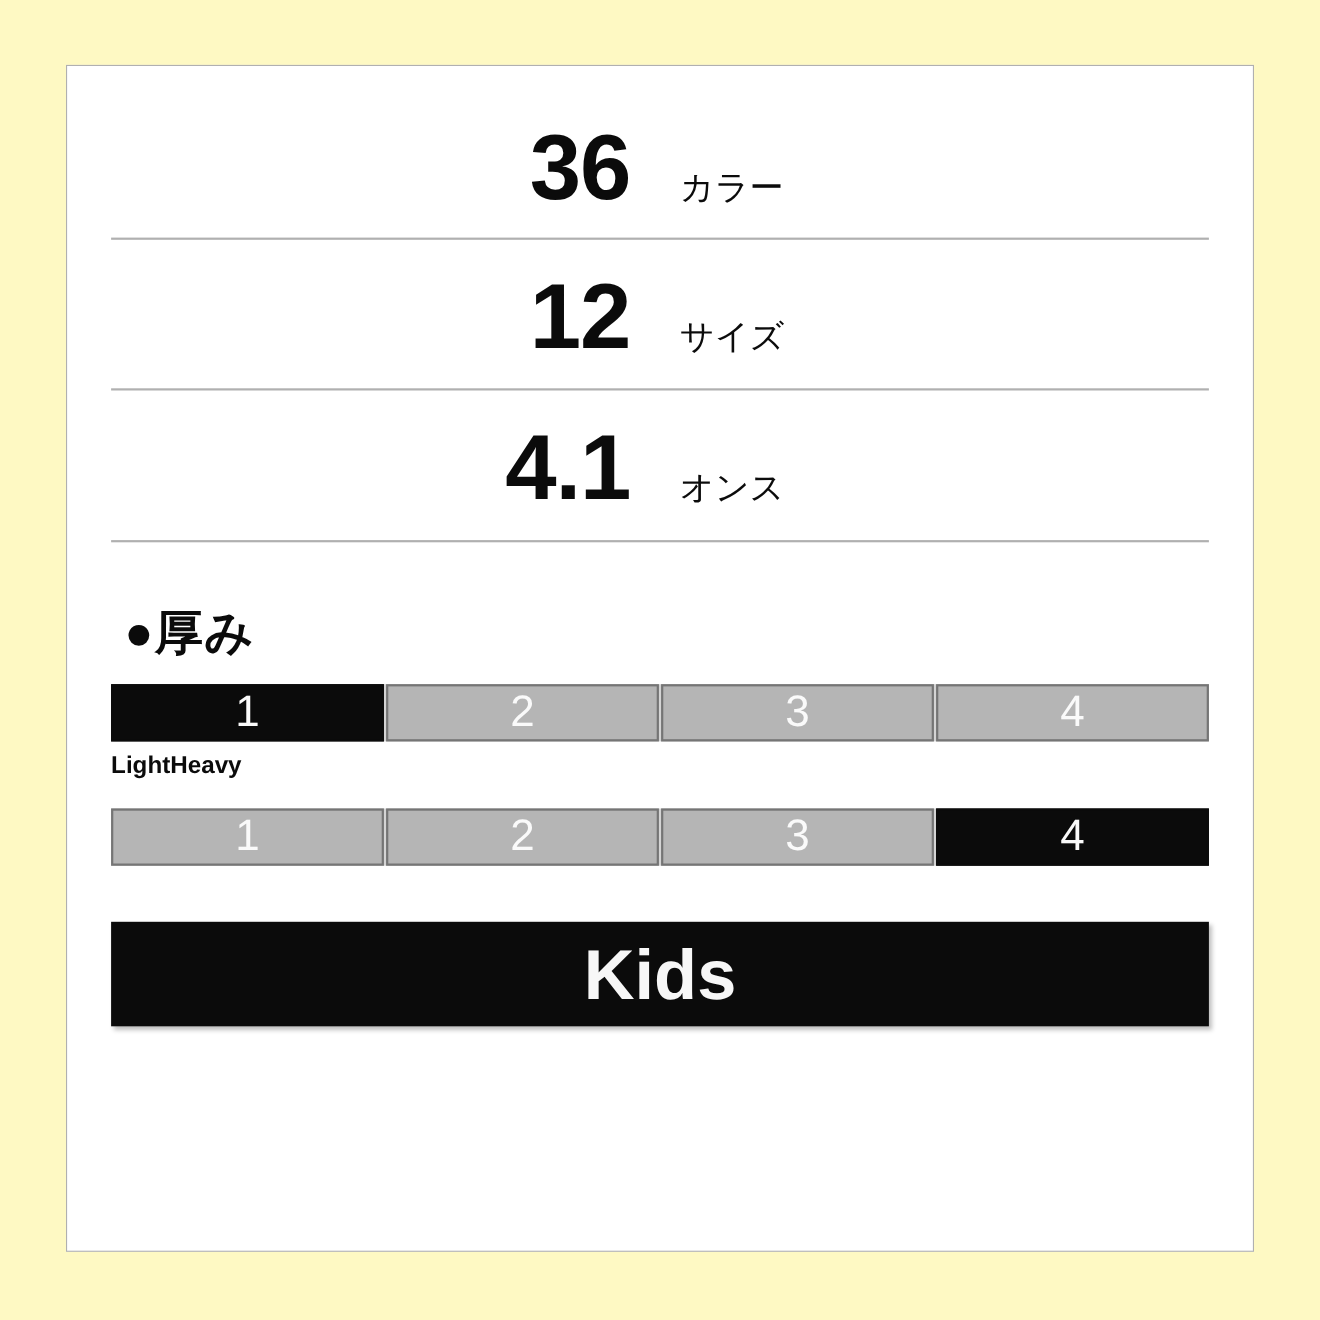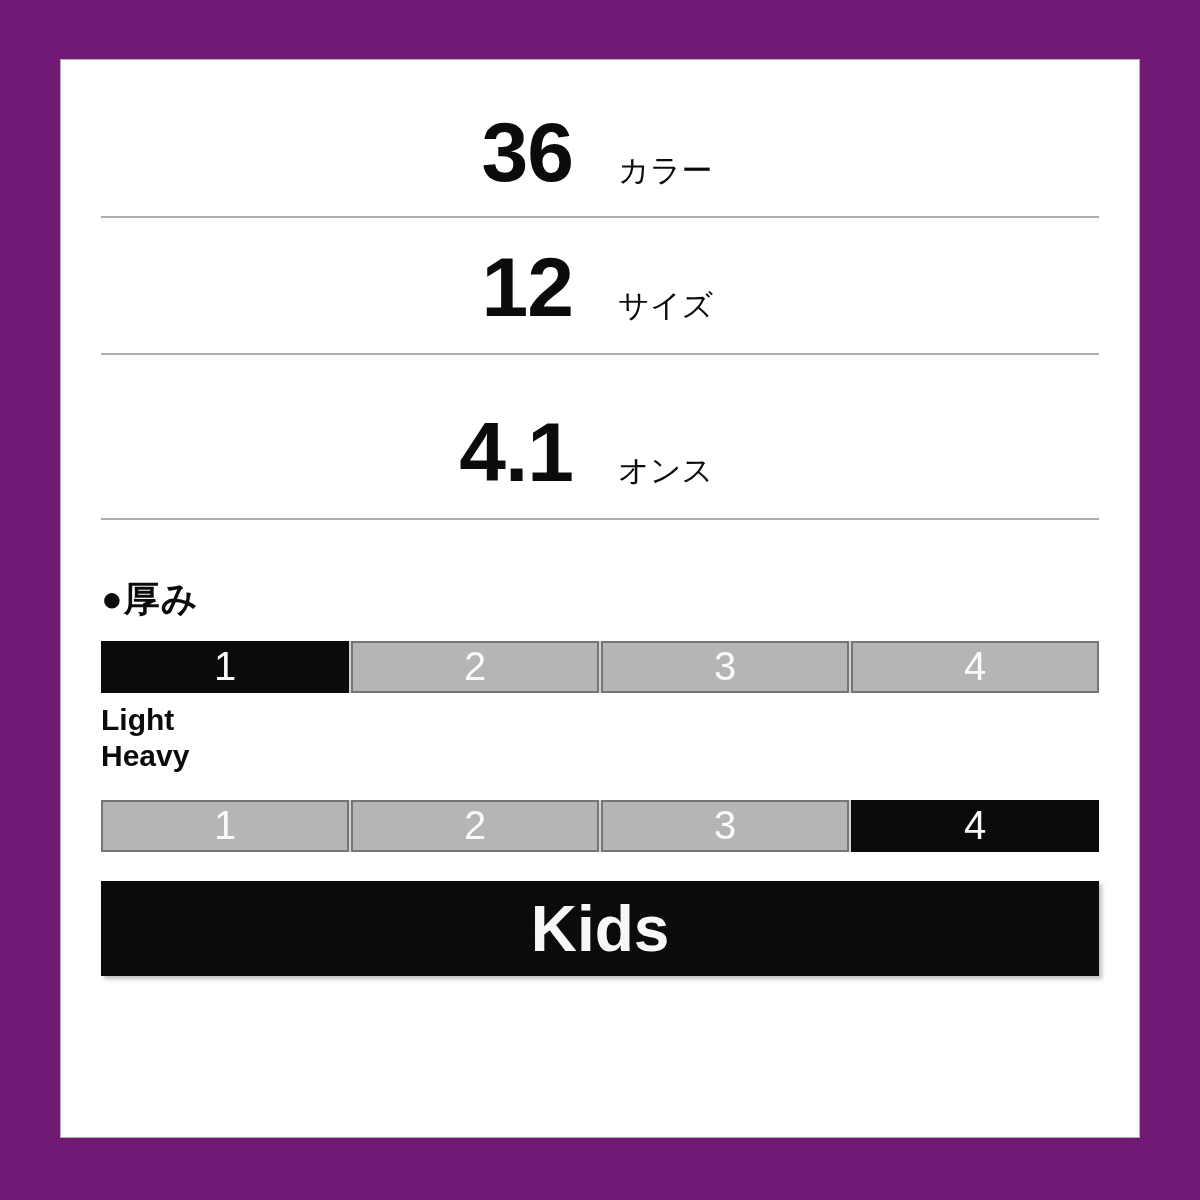--- a/index.html
+++ b/index.html
@@ -8,21 +8,21 @@
     background: #ffffff;
     width: 1200px;
     height: 1200px;
     font-family: "Liberation Sans", sans-serif;
     color: #0b0b0b;
   }
   .canvas {
     position: relative;
     width: 1200px;
     height: 1200px;
-    background: #701a75;
+    background: #fef9c3;
     overflow: hidden;
   }
   .card {
     position: absolute;
     left: 60px;
     top: 59px;
     width: 1080px;
     height: 1079px;
     box-sizing: border-box;
     border: 1px solid #b0b0b0;
@@ -33,40 +33,41 @@
   
   .stat-row {
     display: flex;
     align-items: baseline;
     gap: 45px;
     line-height: 1;
     box-sizing: border-box;
   }
   .stat-row.r1 { height: 156px; padding-top: 50px; }
   .stat-row.r2 { height: 135px; padding-top: 27px; }
-  .stat-row.r3 { height: 136px; padding-top: 28px; margin-top: 27px; }
+  .stat-row.r3 { height: 136px; padding-top: 28px; }
   .stat-value {
     width: 472px;
     text-align: right;
     font-size: 84px;
     font-weight: bold;
     letter-spacing: -1px;
   }
   .stat-unit {
     font-size: 31px;
     font-weight: 500;
   }
   .divider { height: 2px; background: #b0b0b0; }
 
   
   .scale-heading {
-    font-size: 36px;
+    font-size: 44px;
     font-weight: 600;
     line-height: 1;
     letter-spacing: 1px;
+    margin-left: 12px;
   }
   .scale-heading.first { margin-top: 61px; }
   .scale-heading.second { margin-top: 61px; }
   .scale-bar {
     margin-top: 24px;
     height: 52px;
     display: flex;
     gap: 2px;
     background: #d4d4d4;
   }
@@ -83,30 +84,29 @@
     line-height: 46px;
   }
   .scale-cell.active {
     background: #0b0b0b;
     border-color: #0b0b0b;
   }
   .scale-labels {
     margin-top: 9px;
     display: flex;
     justify-content: flex-start;
-    font-size: 30px;
+    font-size: 22px;
     font-weight: 600;
     line-height: 1.2;
-    flex-direction: column;
   }
   .scale-labels.second { margin-top: 11px; }
 
   
   .buttons {
-    margin: 29px 40px 0;
+    margin: 51px 40px 0;
     display: flex;
     gap: 44px;
   }
   .cat-button {
     flex: 1;
     height: 95px;
     background: #0b0b0b;
     color: #f7f7f7;
     font-size: 64px;
     font-weight: bold;

